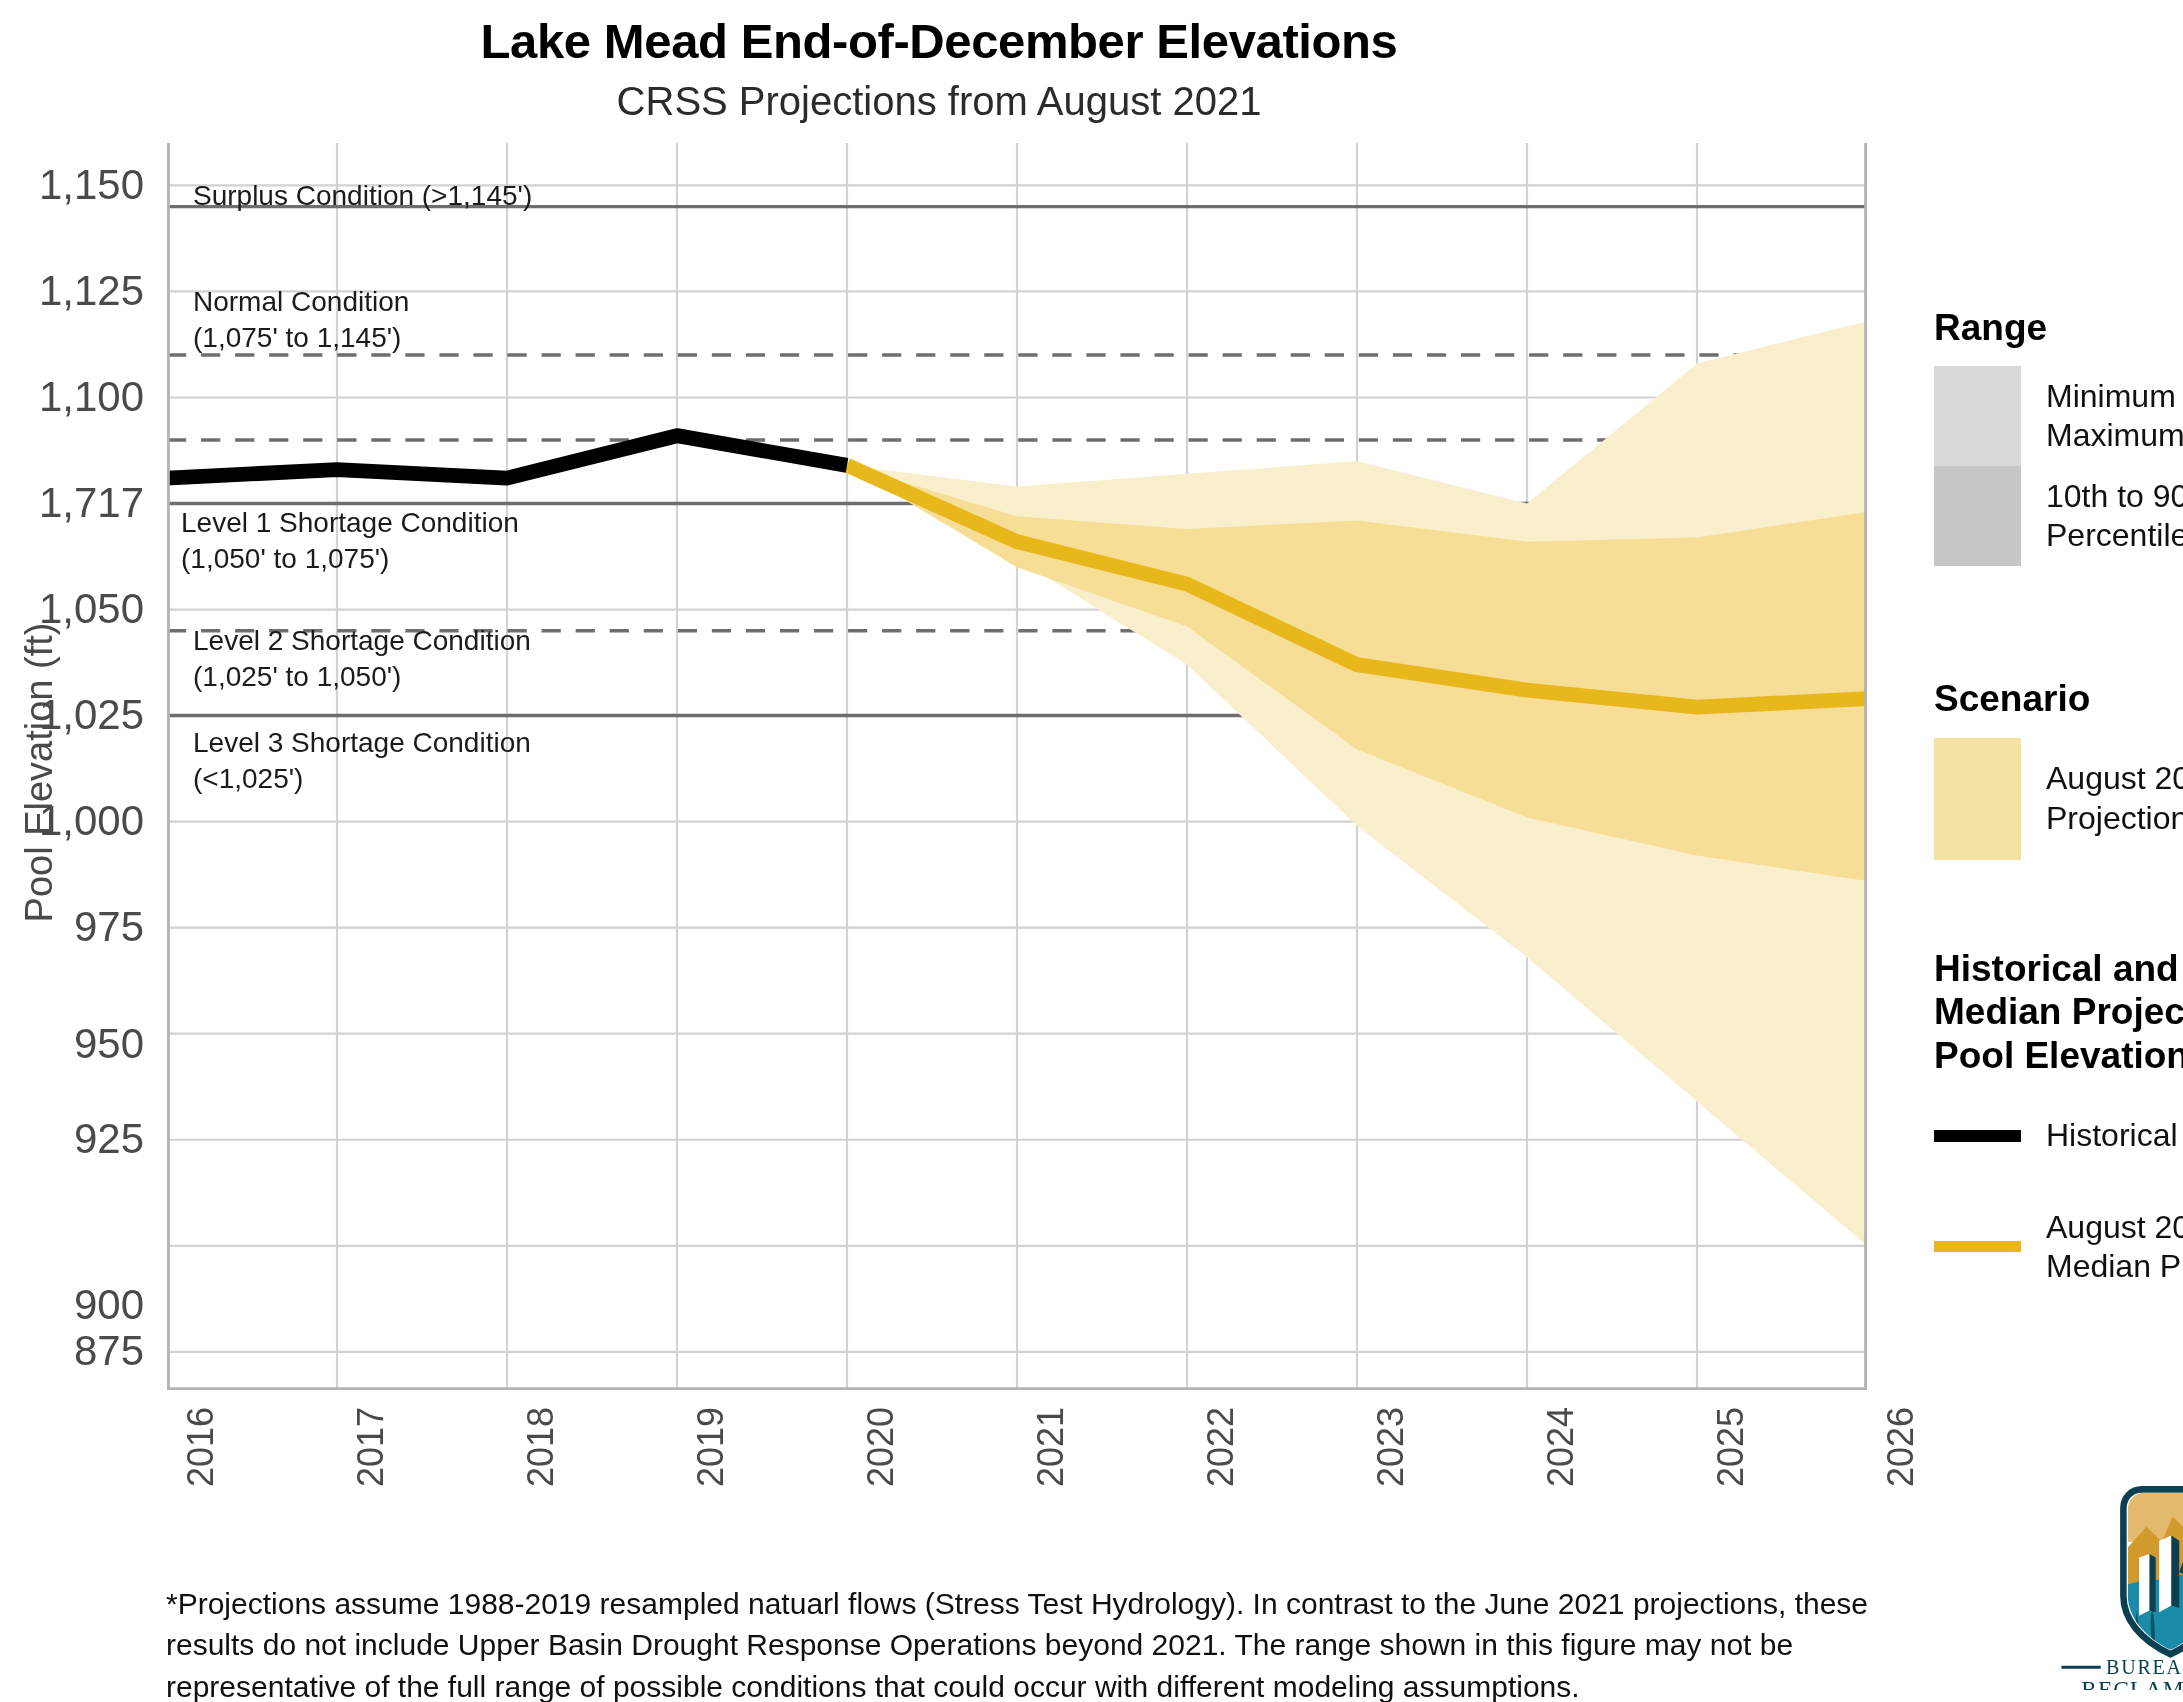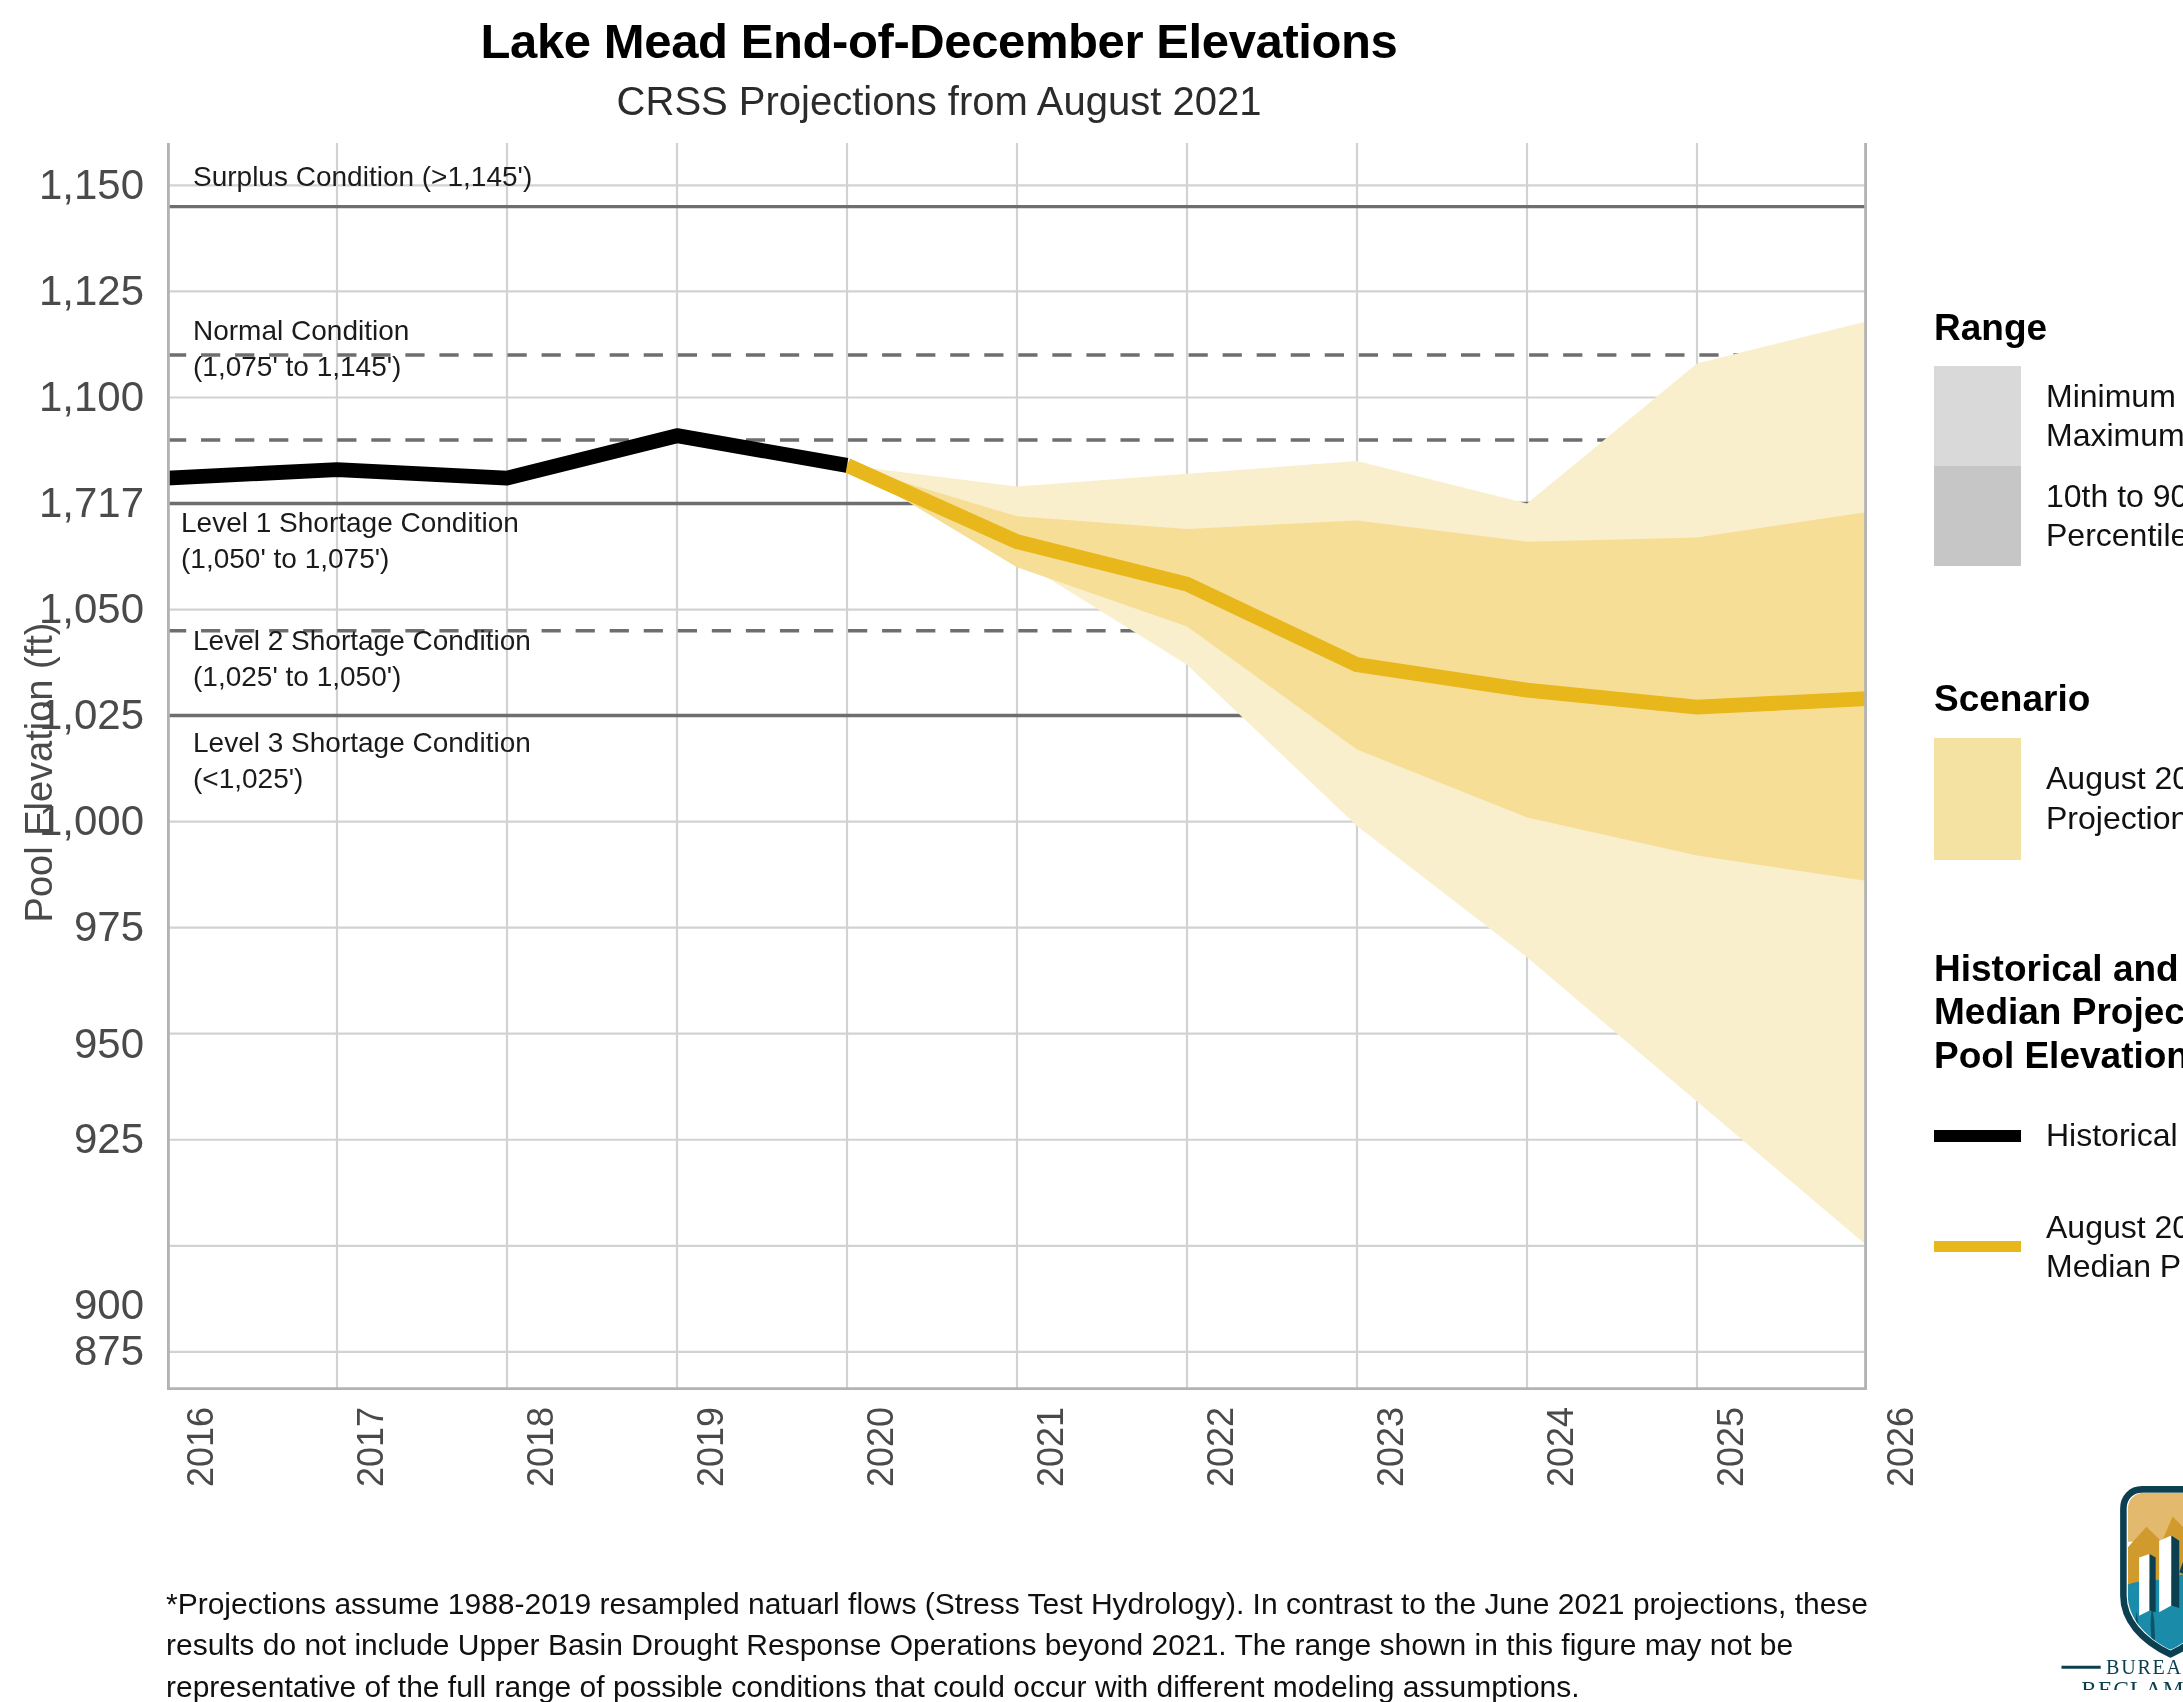--- a/index.html
+++ b/index.html
@@ -144,22 +144,22 @@
       <g id="g-hist">
           <path d="M0.0,767.2 L389.4,747.7 L778.8,767.2 L1168.2,670.1 L1557.6,738.0" fill="none" stroke="#000000" stroke-width="34" stroke-linejoin="round" stroke-linecap="butt"></path>
         </g>
       <g id="g-frame">
           <line x1="3" y1="0" x2="3" y2="2855" stroke="#b3b3b3" stroke-width="7"></line>
           <line x1="3891" y1="0" x2="3891" y2="2855" stroke="#b3b3b3" stroke-width="7"></line>
           <line x1="0" y1="2852" x2="3894" y2="2852" stroke="#b3b3b3" stroke-width="7"></line>
         </g>
     </svg>
     <div id="annots">
-        <div class="annot" style="left: 26px; top: 16px;">Surplus Condition (&gt;1,145')</div>
-        <div class="annot" style="left: 26px; top: 141px; margin-top: 29px;">Normal Condition
+        <div class="annot" style="left: 26px; top: 35px;">Surplus Condition (&gt;1,145')</div>
+        <div class="annot" style="left: 26px; top: 141px;">Normal Condition
 (1,075' to 1,145')</div>
         <div class="annot" style="left: 14px; top: 362px;">Level 1 Shortage Condition
 (1,050' to 1,075')</div>
         <div class="annot" style="left: 26px; top: 480px;">Level 2 Shortage Condition
 (1,025' to 1,050')</div>
         <div class="annot" style="left: 26px; top: 582px;">Level 3 Shortage Condition
 (&lt;1,025')</div>
       </div>
   </div>
 

